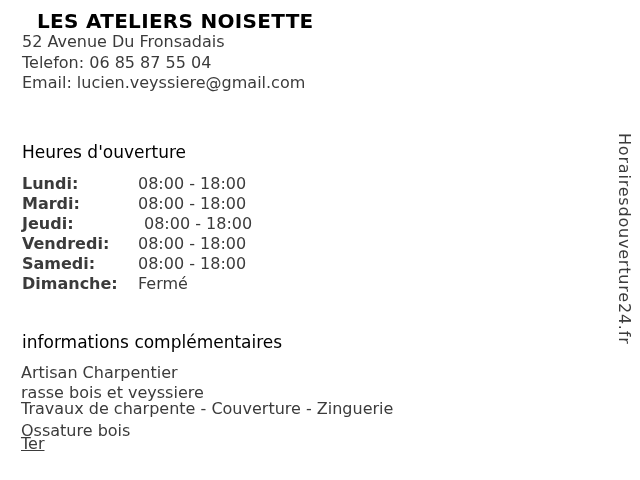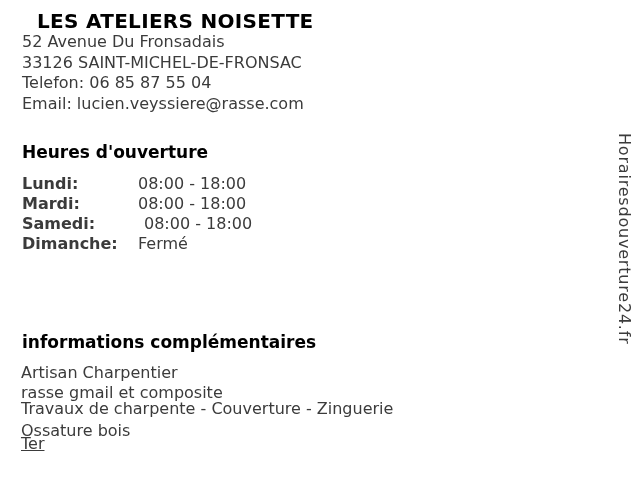--- a/index.html
+++ b/index.html
@@ -28,21 +28,21 @@
     left: 22px; top: 32px;
     font-size: 16px;
     line-height: 20.7px;
     white-space: nowrap;
   }
 
   .section-heading {
     position: absolute;
     left: 22px;
     font-size: 17px;
-    font-weight: bold;
+    font-weight: normal;
     color: var(--heading-text, #000000);
     white-space: nowrap;
   }
   .hours-heading { top: 142px; }
   .info-heading  { top: 332px; }
 
   .hours-table {
     position: absolute;
     left: 22px; top: 174px;
     font-size: 16px;
@@ -77,45 +77,50 @@
 </style>
 </head>
 <body style="--bg: #ffffff; --heading-text: #000000; --body-text: #3b3b3b;">
 
 <div class="page">
 
   <h1 class="business-name">LES ATELIERS NOISETTE</h1>
 
   <div class="address-block">
     <div>52 Avenue Du Fronsadais</div>
-    <div>33126 SAINT-MICHEL-DE-FRONSAC</div>
     <div>Telefon: 06 85 87 55 04</div>
-    <div>Email: lucien.veyssiere@rasse.com</div>
+    <div>Email: lucien.veyssiere@gmail.com</div>
   </div>
 
   <h2 class="section-heading hours-heading">Heures d'ouverture</h2>
 
   <div class="hours-table">
     <div class="hours-row">
       <span class="hours-day">Lundi:</span><span class="hours-time">08:00 - 18:00</span>
     </div>
     <div class="hours-row">
       <span class="hours-day">Mardi:</span><span class="hours-time">08:00 - 18:00</span>
     </div>
     <div class="hours-row">
+      <span class="hours-day">Jeudi:</span><span class="hours-time">08:00 - 18:00</span>
+    </div>
+    <div class="hours-row">
+      <span class="hours-day">Vendredi:</span><span class="hours-time">08:00 - 18:00</span>
+    </div>
+    <div class="hours-row">
       <span class="hours-day">Samedi:</span><span class="hours-time">08:00 - 18:00</span>
     </div>
     <div class="hours-row">
       <span class="hours-day">Dimanche:</span><span class="hours-time">Fermé</span>
     </div>
   </div>
 
   <h2 class="section-heading info-heading">informations complémentaires</h2>
 
   <div class="info-line info-line-0">Artisan Charpentier</div>
-  <div class="info-line info-line-1">rasse gmail et composite</div>
+  <div class="info-line info-line-1">rasse bois et veyssiere</div>
   <div class="info-line info-line-2">Travaux de charpente - Couverture - Zinguerie</div>
   <div class="info-line info-line-3">Ossature bois</div>
   <div class="info-line info-line-4">Ter</div>
 
   <div class="watermark">Horairesdouverture24.fr</div>
 
 </div>
 
 </body></html>

